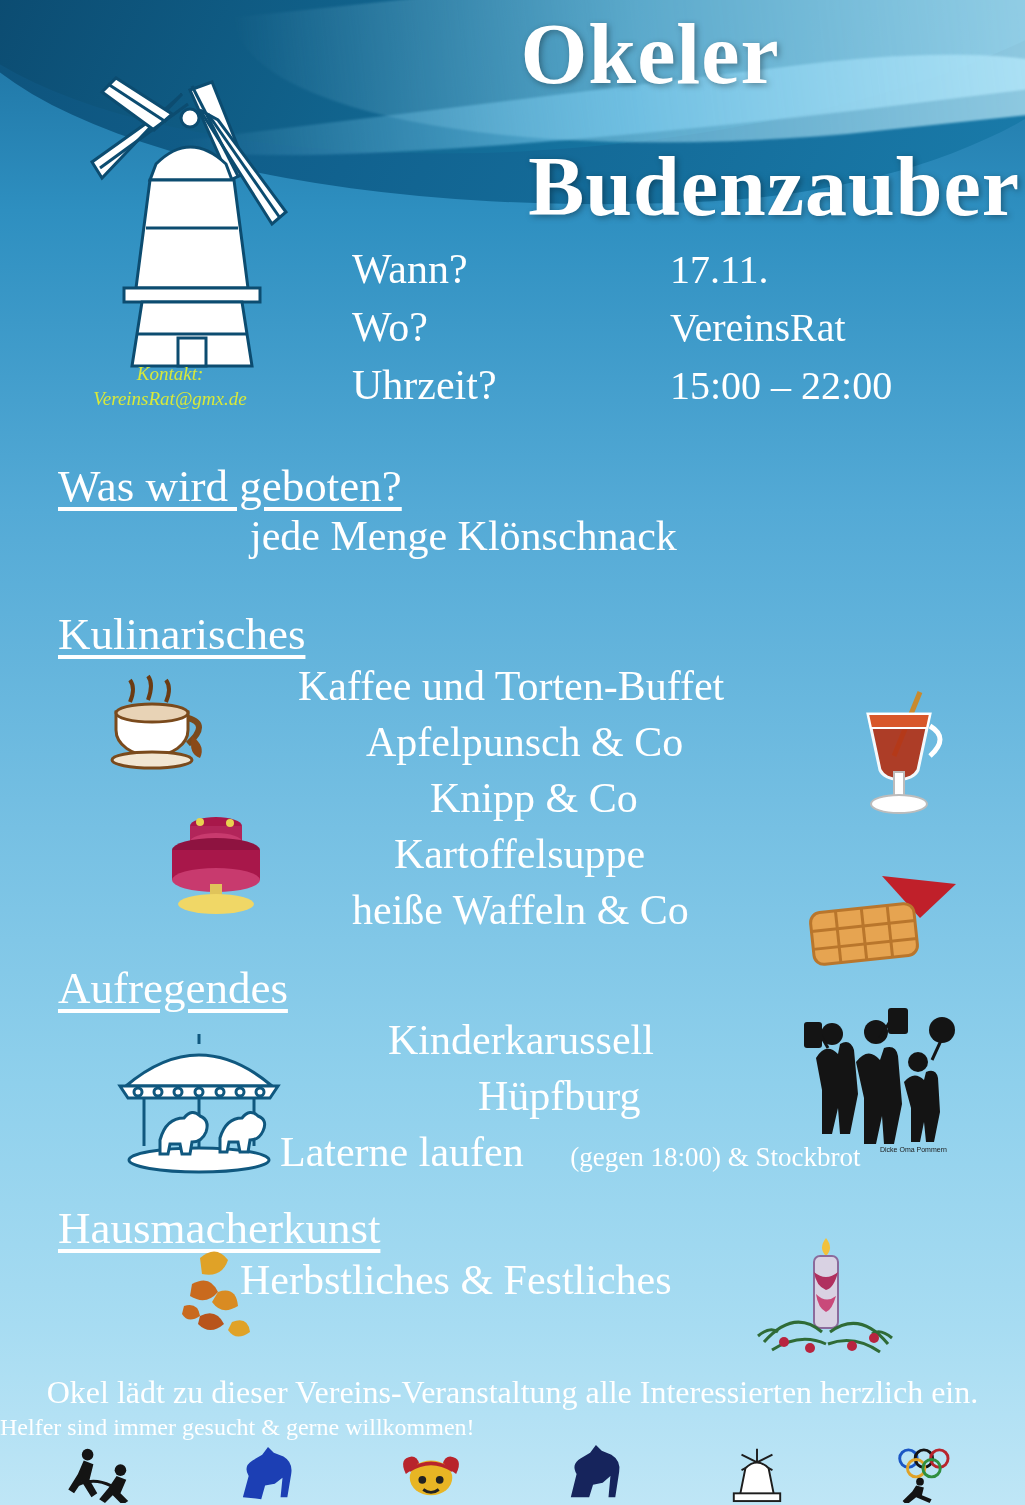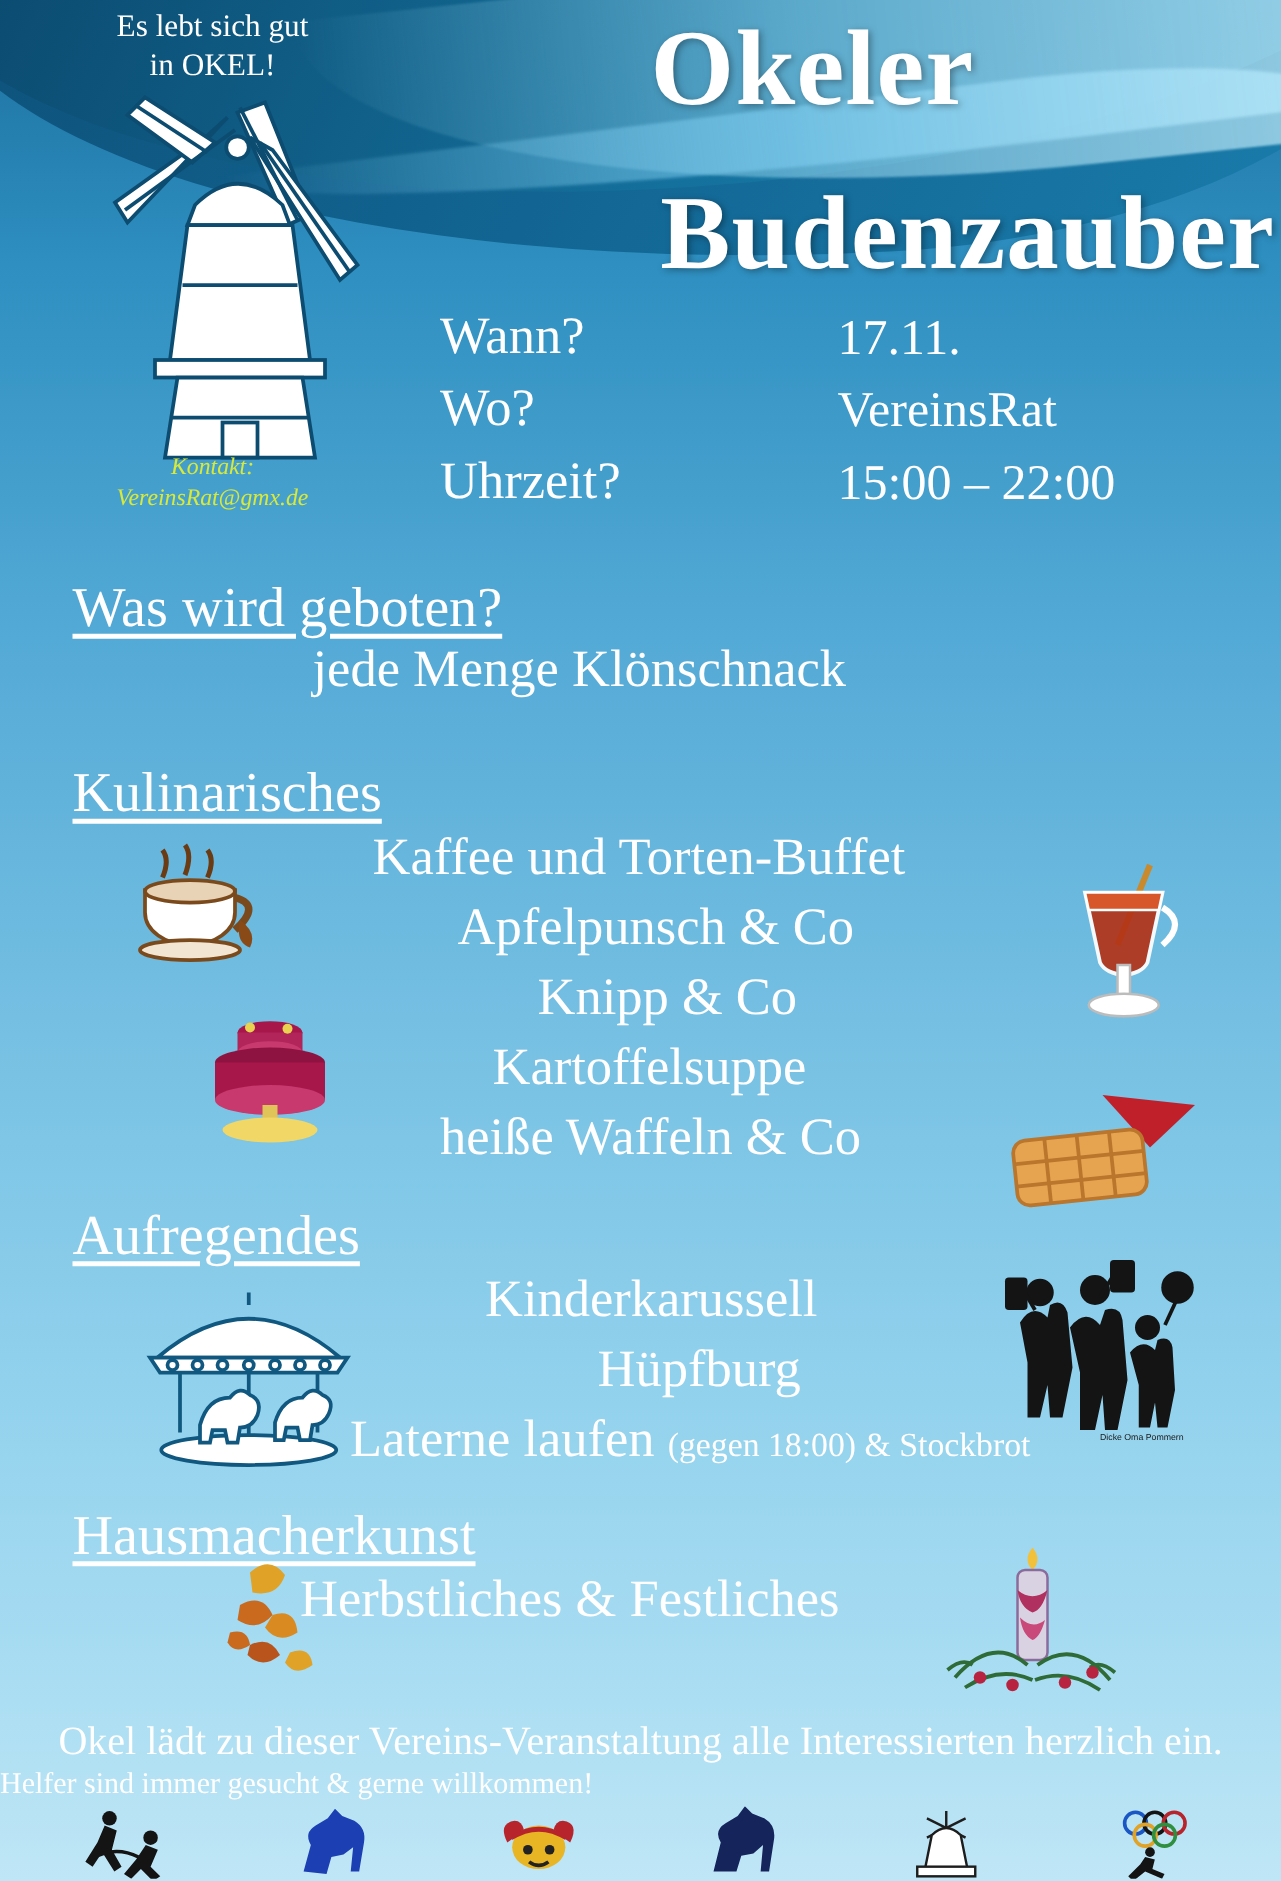--- a/index.html
+++ b/index.html
@@ -147,20 +147,21 @@
     text-decoration: underline;
     text-underline-offset: 6px;
   }
   .line {
     position: absolute;
     font-size: 42px;
     white-space: nowrap;
   }
   .small-inline {
     font-size: 27px;
+    margin-left: 36px;
   }
 
   #h-geboten { left: 58px; top: 460px; }
   #l-kloen  { left: 250px; top: 512px; }
 
   #h-kulin  { left: 58px; top: 608px; }
   #l-k1 { left: 298px; top: 662px; }
   #l-k2 { left: 366px; top: 718px; }
   #l-k3 { left: 430px; top: 774px; }
   #l-k4 { left: 394px; top: 830px; }
@@ -219,24 +220,20 @@
 </head>
 <body>
 
 <div class="poster">
 
   <div class="swoosh-dark"></div>
   <div class="swoosh-mid"></div>
   <div class="swoosh-light"></div>
   <div class="swoosh-thin"></div>
 
-  <div class="slogan">
-    <div>Es lebt sich gut</div>
-    <div>in OKEL!</div>
-  </div>
 
   <div class="windmill">
     <svg viewBox="0 0 250 320" width="250" height="320">
       <g stroke="#0c4c70" stroke-width="3" fill="#ffffff">
 
         <g stroke-width="3">
           <polygon points="128,38 150,30 186,120 168,128" fill="#ffffff"></polygon>
           <polygon points="120,42 100,60 30,110 40,126" fill="#ffffff"></polygon>
           <polygon points="138,58 156,68 224,160 210,172" fill="#ffffff"></polygon>
           <polygon points="110,62 92,78 40,40 54,26" fill="#ffffff"></polygon>

